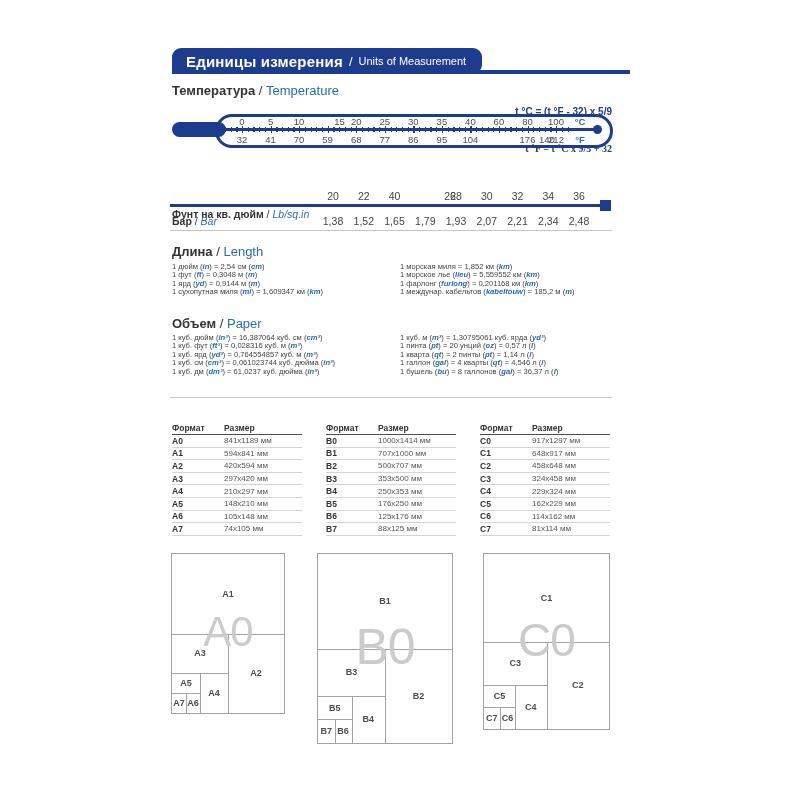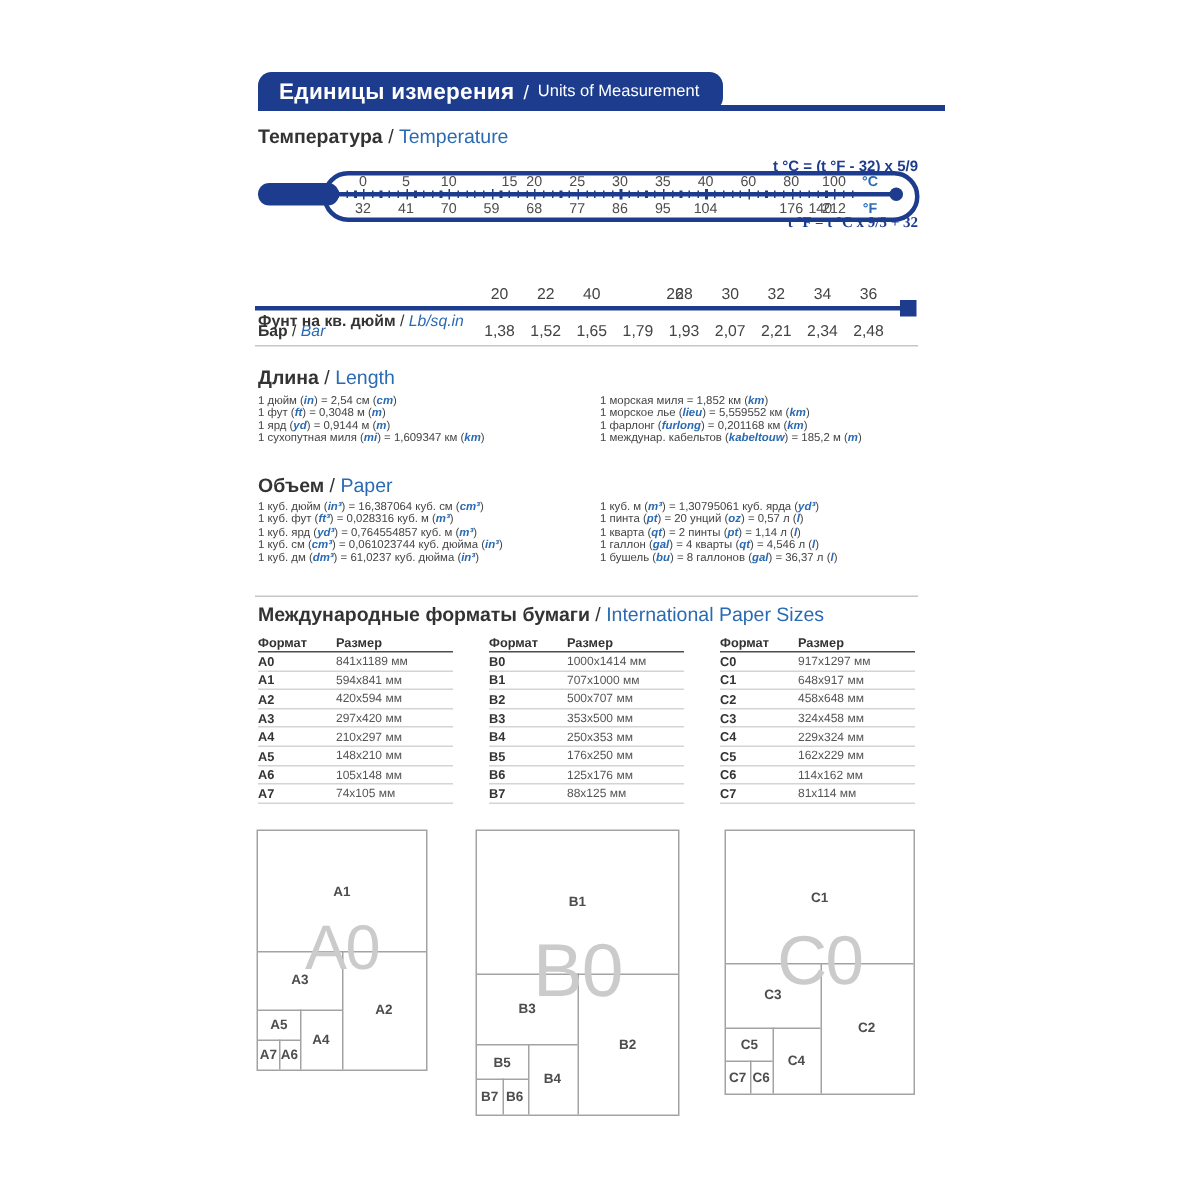--- a/index.html
+++ b/index.html
@@ -240,23 +240,20 @@
   <div id="volume-right" class="ulist" style="left:400px;top:334px;">
       <div>1 куб. м (<span class="ua">m³</span>) = 1,30795061 куб. ярда (<span class="ua">yd³</span>)</div>
       <div>1 пинта (<span class="ua">pt</span>) = 20 унций (<span class="ua">oz</span>) = 0,57 л (<span class="ua">l</span>)</div>
       <div>1 кварта (<span class="ua">qt</span>) = 2 пинты (<span class="ua">pt</span>) = 1,14 л (<span class="ua">l</span>)</div>
       <div>1 галлон (<span class="ua">gal</span>) = 4 кварты (<span class="ua">qt</span>) = 4,546 л (<span class="ua">l</span>)</div>
       <div>1 бушель (<span class="ua">bu</span>) = 8 галлонов (<span class="ua">gal</span>) = 36,37 л (<span class="ua">l</span>)</div>
     </div>
 
   <div class="divider" style="top:397px;"></div>
 
-  <div class="shead" style="left:172px;top:402px;">
-    <span class="ru">Международные форматы бумаги</span><span class="sep"> / </span><span class="en">International Paper Sizes</span>
-  </div>
   <div id="paper-tables">
       <div class="ptable" style="left: 172px; top: 421px;">
         <div class="thead">
           <div class="c1">Формат</div>
           <div class="c2">Размер</div>
         </div>
         <div class="trow">
           <div class="c1">A0</div>
           <div class="c2">841x1189 мм</div>
         </div>

